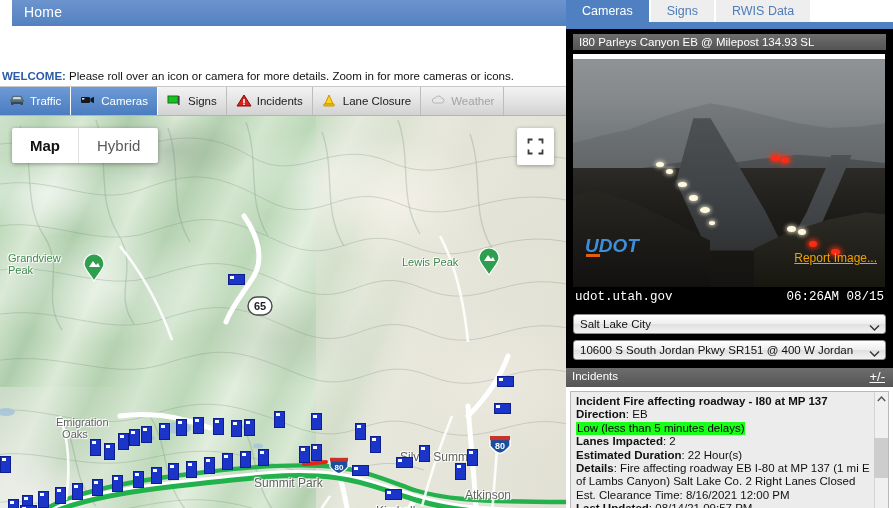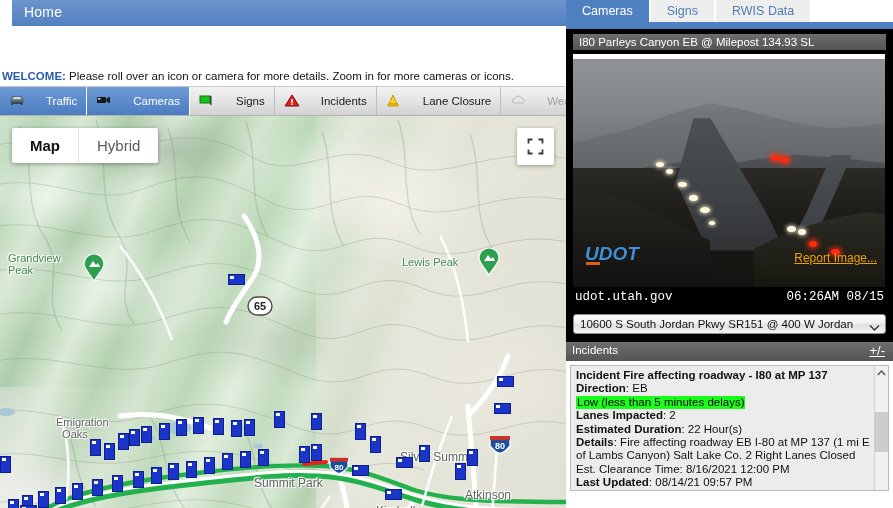--- a/index.html
+++ b/index.html
@@ -56,21 +56,21 @@
     position: relative;
     height: 30px;
     background: linear-gradient(to bottom, #f3f3f3 0%, #e2e2e2 55%, #d2d2d2 100%);
     border-top: 1px solid #c8c8c8;
     border-bottom: 1px solid #b4b4b4;
     display: flex;
     align-items: stretch;
     overflow: hidden;
   }
   .layer-btn {
-    display: flex; align-items: center; gap: 21px;
+    display: flex; align-items: center; gap: 5px;
     padding: 0 9px;
     font-size: 11.5px;
     color: #1a1a1a;
     border-right: 1px solid #bdbdbd;
     white-space: nowrap;
     cursor: pointer;
     user-select: none;
   }
   .layer-btn.active {
     background: linear-gradient(to bottom, #6e9ad6 0%, #4a7dc0 100%);
@@ -288,21 +288,21 @@
     clip-path: polygon(36% 0, 48% 0, 86% 70%, 100% 100%, 46% 100%, 24% 48%);
   }
   .road2 {
     right: 2%; top: 42%; width: 36%; height: 52%;
     clip-path: polygon(58% 0, 76% 0, 50% 56%, 36% 100%, 6% 100%, 36% 48%);
   }
   .lt { position: absolute; border-radius: 50%; }
   .lt-w { background: #fff8e0; box-shadow: 0 0 4px 1px rgba(255,246,214,.8); }
   .lt-r { background: #ff2a12; box-shadow: 0 0 5px 2px rgba(255,50,20,.75); }
   .udot-logo {
-    position: absolute; left: 10px; bottom: 14px;
+    position: absolute; left: 10px; bottom: 22px;
     z-index: 5;
   }
   .report-link {
     position: absolute; right: 8px; bottom: 22px;
     color: #f0a000;
     font-size: 12px;
     text-decoration: underline;
     cursor: pointer;
     z-index: 6;
   }
@@ -882,20 +882,28 @@
         </div>
 
         <div class="report-link">Report Image...</div>
       </div>
 
       <div class="cam-foot">
         <span>udot.utah.gov</span>
         <span>06:26AM 08/15</span>
       </div>
 
+      <div class="sel-box">
+        <span>Salt Lake City</span>
+        <span class="chev">
+          <svg width="11" height="8" viewBox="0 0 11 8">
+              <path d="M1 1.6 L5.5 6 L10 1.6" stroke="#333" stroke-width="1.4" fill="none"></path>
+            </svg>
+        </span>
+      </div>
 
       <div class="sel-box">
         <span>10600 S South Jordan Pkwy SR151 @ 400 W Jordan</span>
         <span class="chev">
           <svg width="11" height="8" viewBox="0 0 11 8">
               <path d="M1 1.6 L5.5 6 L10 1.6" stroke="#333" stroke-width="1.4" fill="none"></path>
             </svg>
         </span>
       </div>
     </div>

